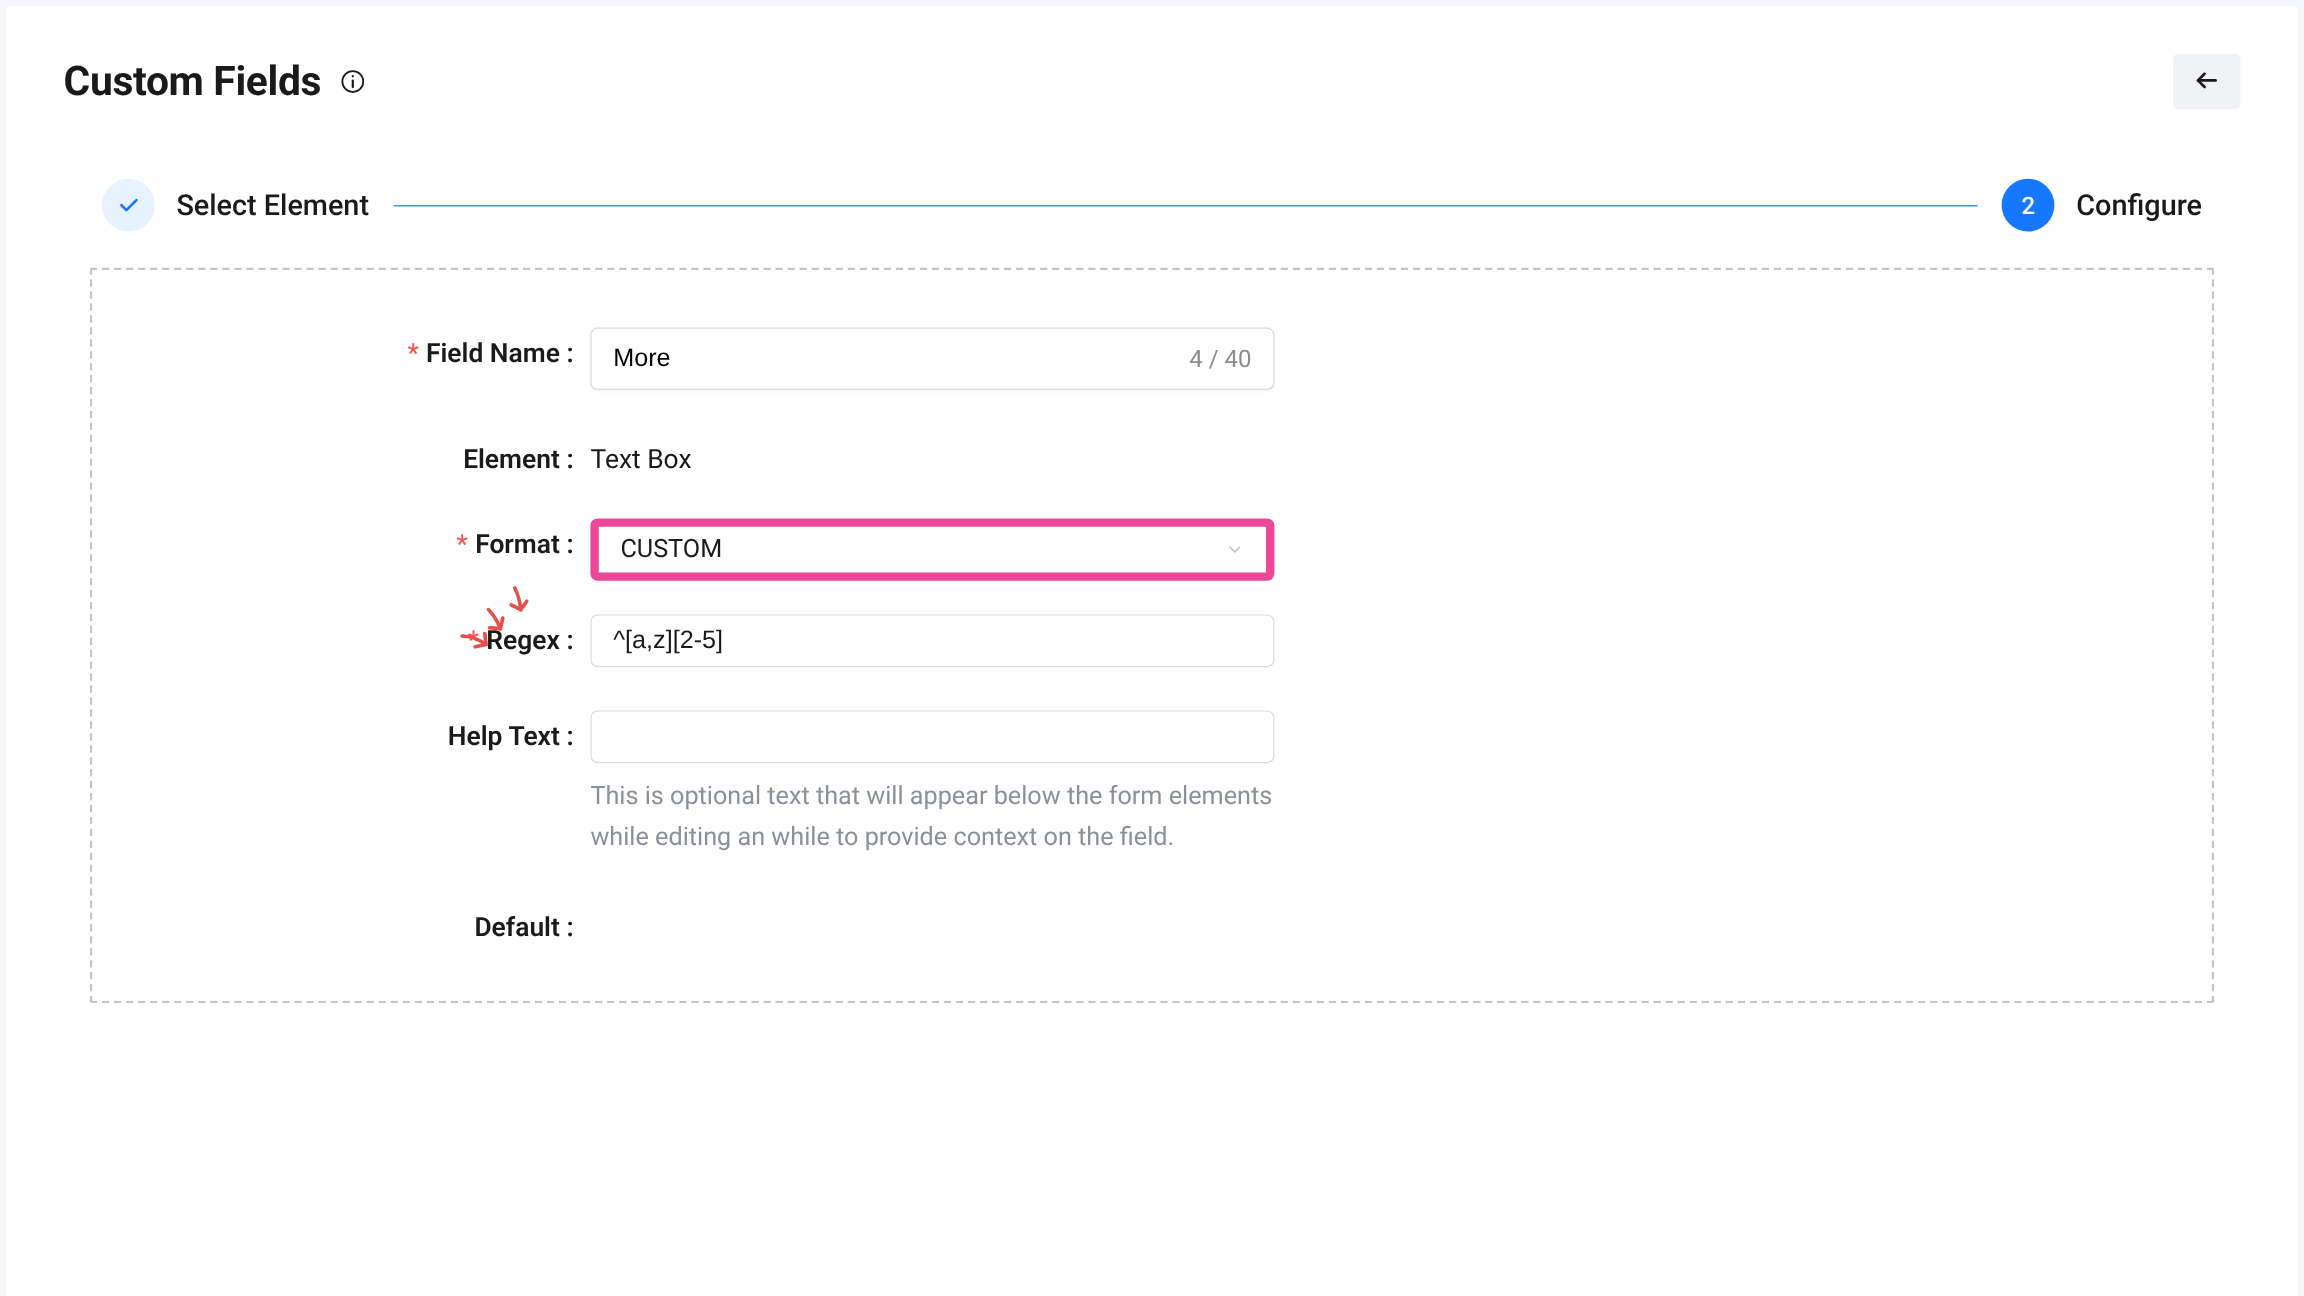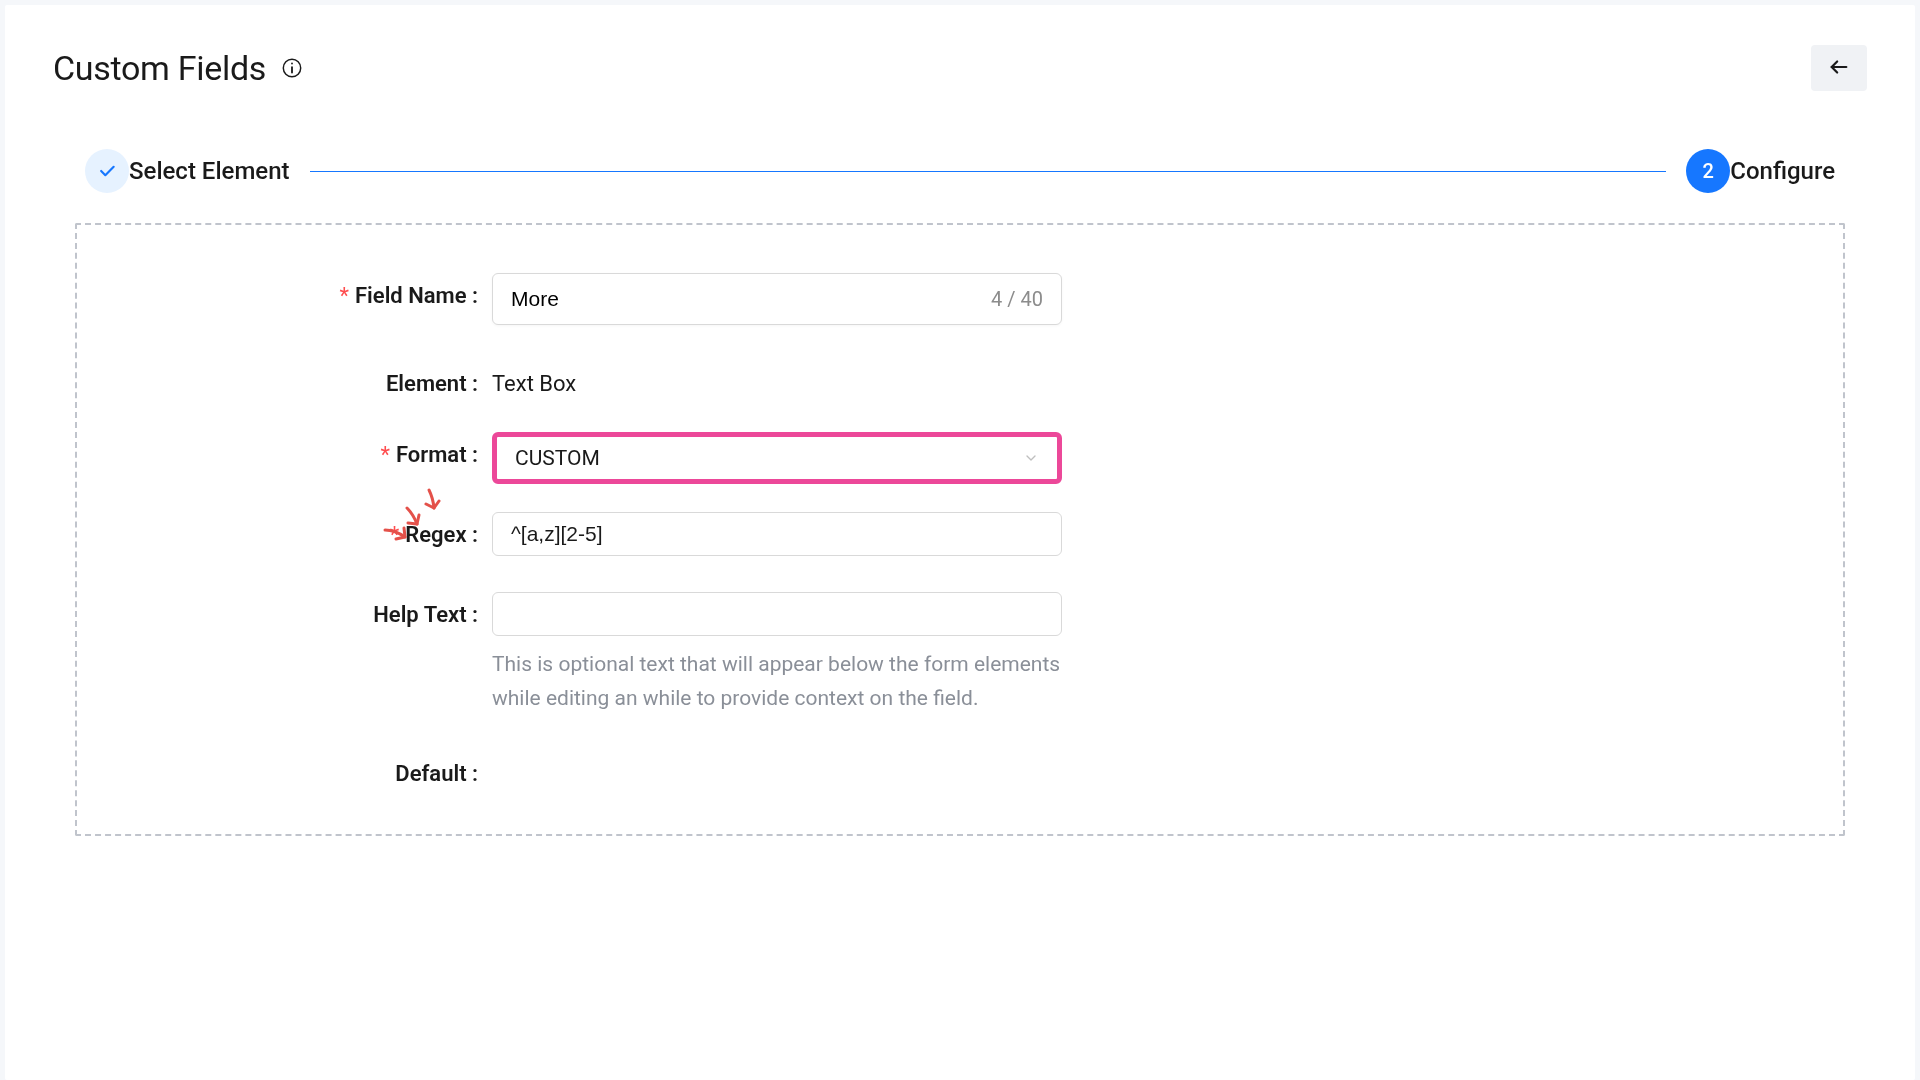--- a/index.html
+++ b/index.html
@@ -22,21 +22,21 @@
     align-items: center;
     padding: 40px 48px 30px 48px;
   }
   .page-title-wrap {
     display: flex;
     align-items: center;
     gap: 14px;
   }
   .page-title {
     font-size: 34px;
-    font-weight: 400;
+    font-weight: 700;
     letter-spacing: -0.3px;
   }
   .info-icon {
     width: 24px;
     height: 24px;
     display: inline-flex;
     align-items: center;
     justify-content: center;
   }
   .info-icon svg { width: 22px; height: 22px; }
@@ -57,20 +57,21 @@
   }
   .stepper {
     display: flex;
     align-items: center;
     padding: 28px 10px 30px 10px;
     gap: 20px;
   }
   .step {
     display: flex;
     align-items: center;
+    gap: 18px;
   }
   .step-circle {
     width: 44px;
     height: 44px;
     border-radius: 50%;
     display: flex;
     align-items: center;
     justify-content: center;
     font-size: 20px;
     font-weight: 500;
@@ -163,21 +164,21 @@
   }
   .static-value {
     font-size: 22px;
     color: #1a1a1a;
     padding-top: 0;
     display: block;
   }
   .select-box {
     width: 100%;
     height: 52px;
-    border: 5px solid #ec4899;
+    border: 7px solid #ec4899;
     border-radius: 6px;
     background: #fff;
     padding: 0 18px;
     display: flex;
     align-items: center;
     justify-content: space-between;
     cursor: pointer;
     font-size: 21px;
   }
   .select-caret {

